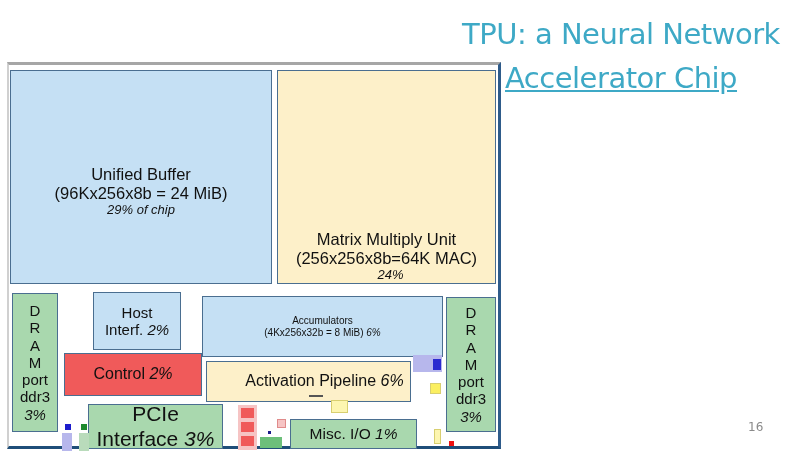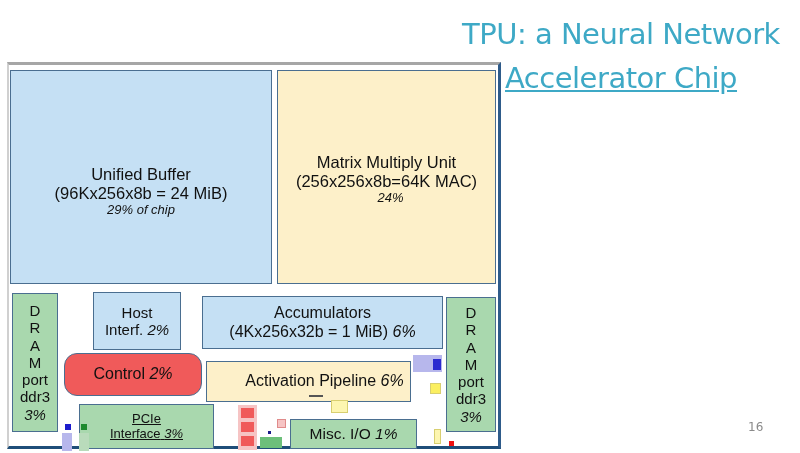--- a/index.html
+++ b/index.html
@@ -28,21 +28,21 @@
   }
   .blk {
     position: absolute; box-sizing: border-box;
     border: 1.5px solid #4a6e90;
     display: flex; flex-direction: column; align-items: center; justify-content: center;
     text-align: center; color: #111; line-height: 1.15;
   }
   .blue { background: #c5e0f4; }
   .beige { background: #fdf0c9; }
   .green { background: #a9d8ae; }
-  .red { background: #f05a5a; border-color: #4a6e90; border-radius: 13px; }
+  .red { background: #f05a5a; border-color: #4a6e90; }
   .pct { font-style: italic; }
   .small-pct { font-size: 13px; font-style: italic; }
   .deco { position: absolute; box-sizing: border-box; }
 </style>
 </head>
 <body>
 
 <div class="title">
   <span class="l1">TPU: a Neural Network</span>
   <span class="l2">Accelerator Chip</span>
@@ -51,21 +51,21 @@
 <div class="page-num">16</div>
 
 <div class="chip">
 
   <div class="blk blue" style="left:1px; top:5px; width:262px; height:214px; font-size:16.5px; padding-top:29px;">
     <span>Unified Buffer</span>
     <span>(96Kx256x8b = 24 MiB)</span>
     <span class="small-pct">29% of chip</span>
   </div>
 
-  <div class="blk beige" style="left:268px; top:5px; width:219px; height:214px; font-size:16.5px; padding-top:4px;">
+  <div class="blk beige" style="left:268px; top:5px; width:219px; height:214px; font-size:16.5px; padding-top:4px;justify-content:flex-end;">
     <span>Matrix Multiply Unit</span>
     <span>(256x256x8b=64K MAC)</span>
     <span class="small-pct" style="font-style:italic;margin-left:8px;">24%</span>
   </div>
 
   <div class="blk green" style="left:3px; top:228px; width:46px; height:139px; font-size:15px;">
     <span>D</span>
     <span>R</span>
     <span>A</span>
     <span>M</span>
@@ -75,24 +75,24 @@
   </div>
 
   <div class="blk blue" style="left:84px; top:227px; width:88px; height:58px; font-size:15px;text-align:center;">
     <span>Host</span>
     <span>
       <span>Interf.</span>
       <span class="pct">2%</span>
     </span>
   </div>
 
-  <div class="blk blue" style="left:193px; top:231px; width:241px; height:53px; font-size:16px;">
+  <div class="blk blue" style="left:193px; top:231px; width:241px; height:61px; font-size:10px;">
     <span>Accumulators</span>
     <span>
-      <span>(4Kx256x32b = 1 MiB)</span>
+      <span>(4Kx256x32b = 8 MiB)</span>
       <span class="pct">6%</span>
     </span>
   </div>
 
   <div class="blk green" style="left:437px; top:232px; width:50px; height:135px; font-size:15px;">
     <span>D</span>
     <span>R</span>
     <span>A</span>
     <span>M</span>
     <span>port</span>
@@ -107,21 +107,21 @@
     </span>
   </div>
 
   <div class="blk beige" style="left:197px; top:296px; width:205px; height:41px; font-size:16px;padding-left:32px;">
     <span>
       <span>Activation Pipeline</span>
       <span class="pct">6%</span>
     </span>
   </div>
 
-  <div class="blk green" style="left:70px; top:339px; width:135px; height:45px; font-size:13px;text-decoration:underline;">
+  <div class="blk green" style="left:79px; top:339px; width:135px; height:45px; font-size:21px;">
     <span>PCIe</span>
     <span>
       <span>Interface</span>
       <span class="pct">3%</span>
     </span>
   </div>
 
   <div class="blk green" style="left:281px; top:354px; width:127px; height:30px; font-size:15.5px;text-align:right;">
     <span>
       <span>Misc. I/O</span>

